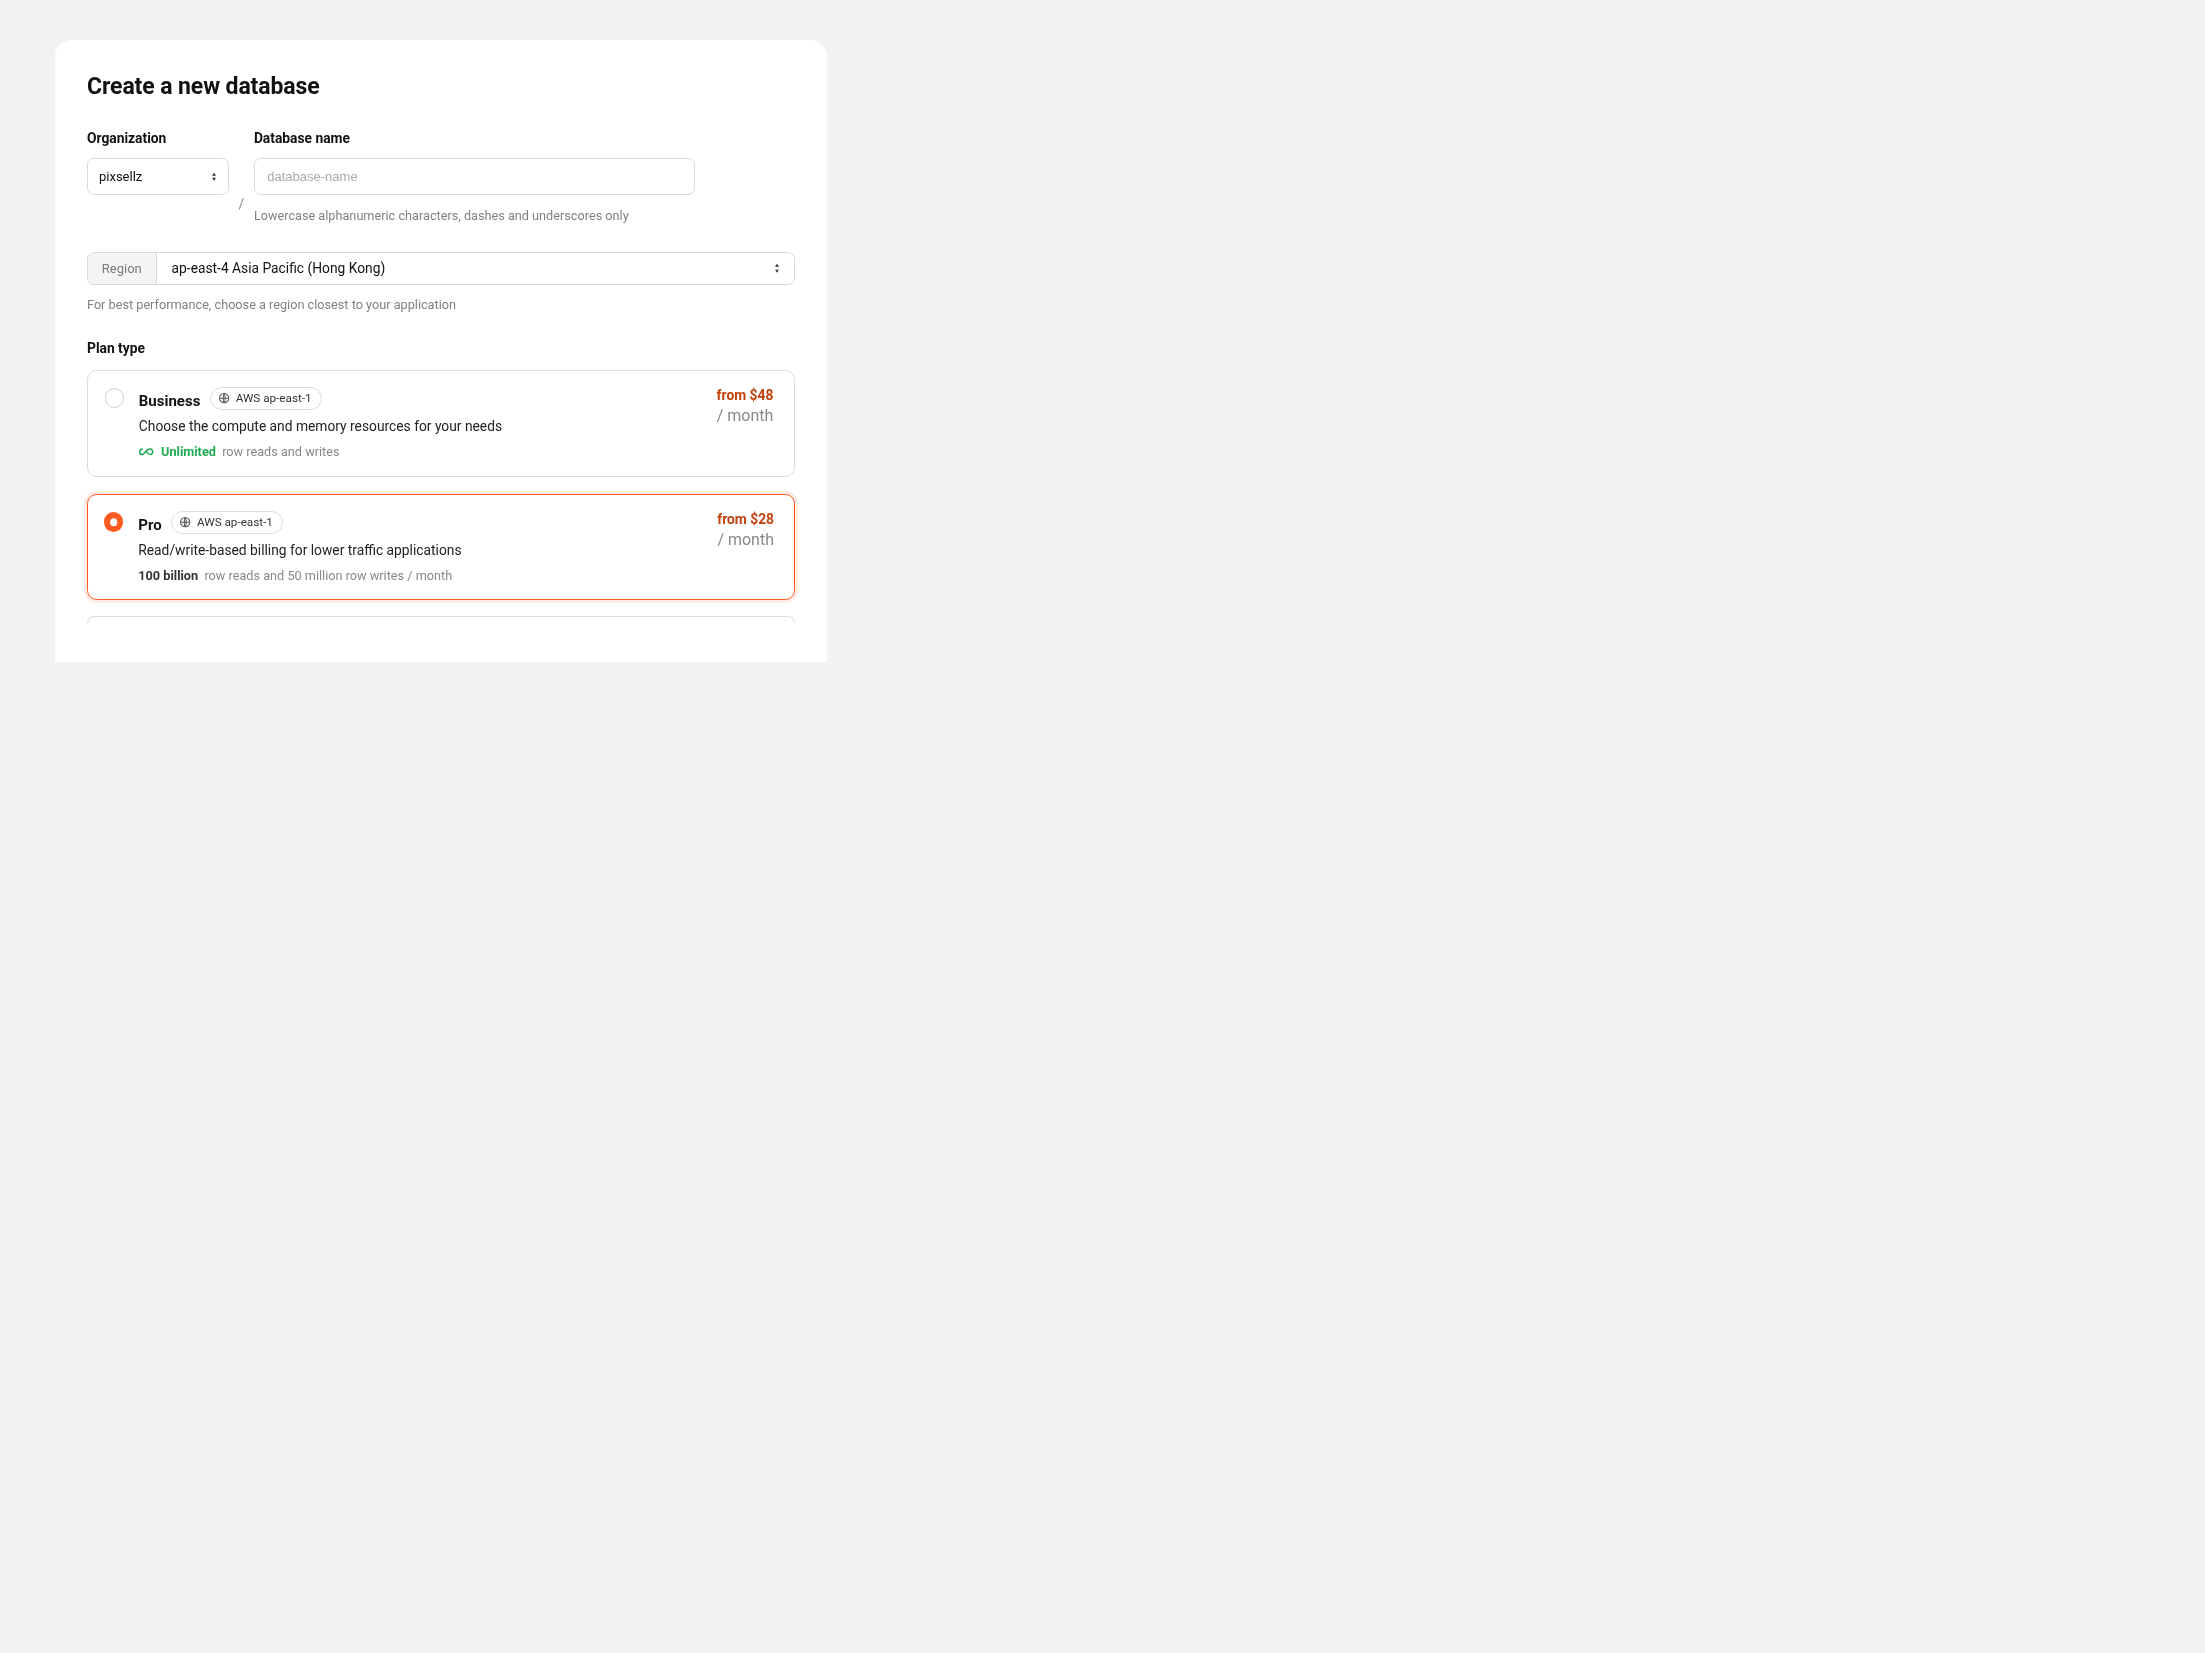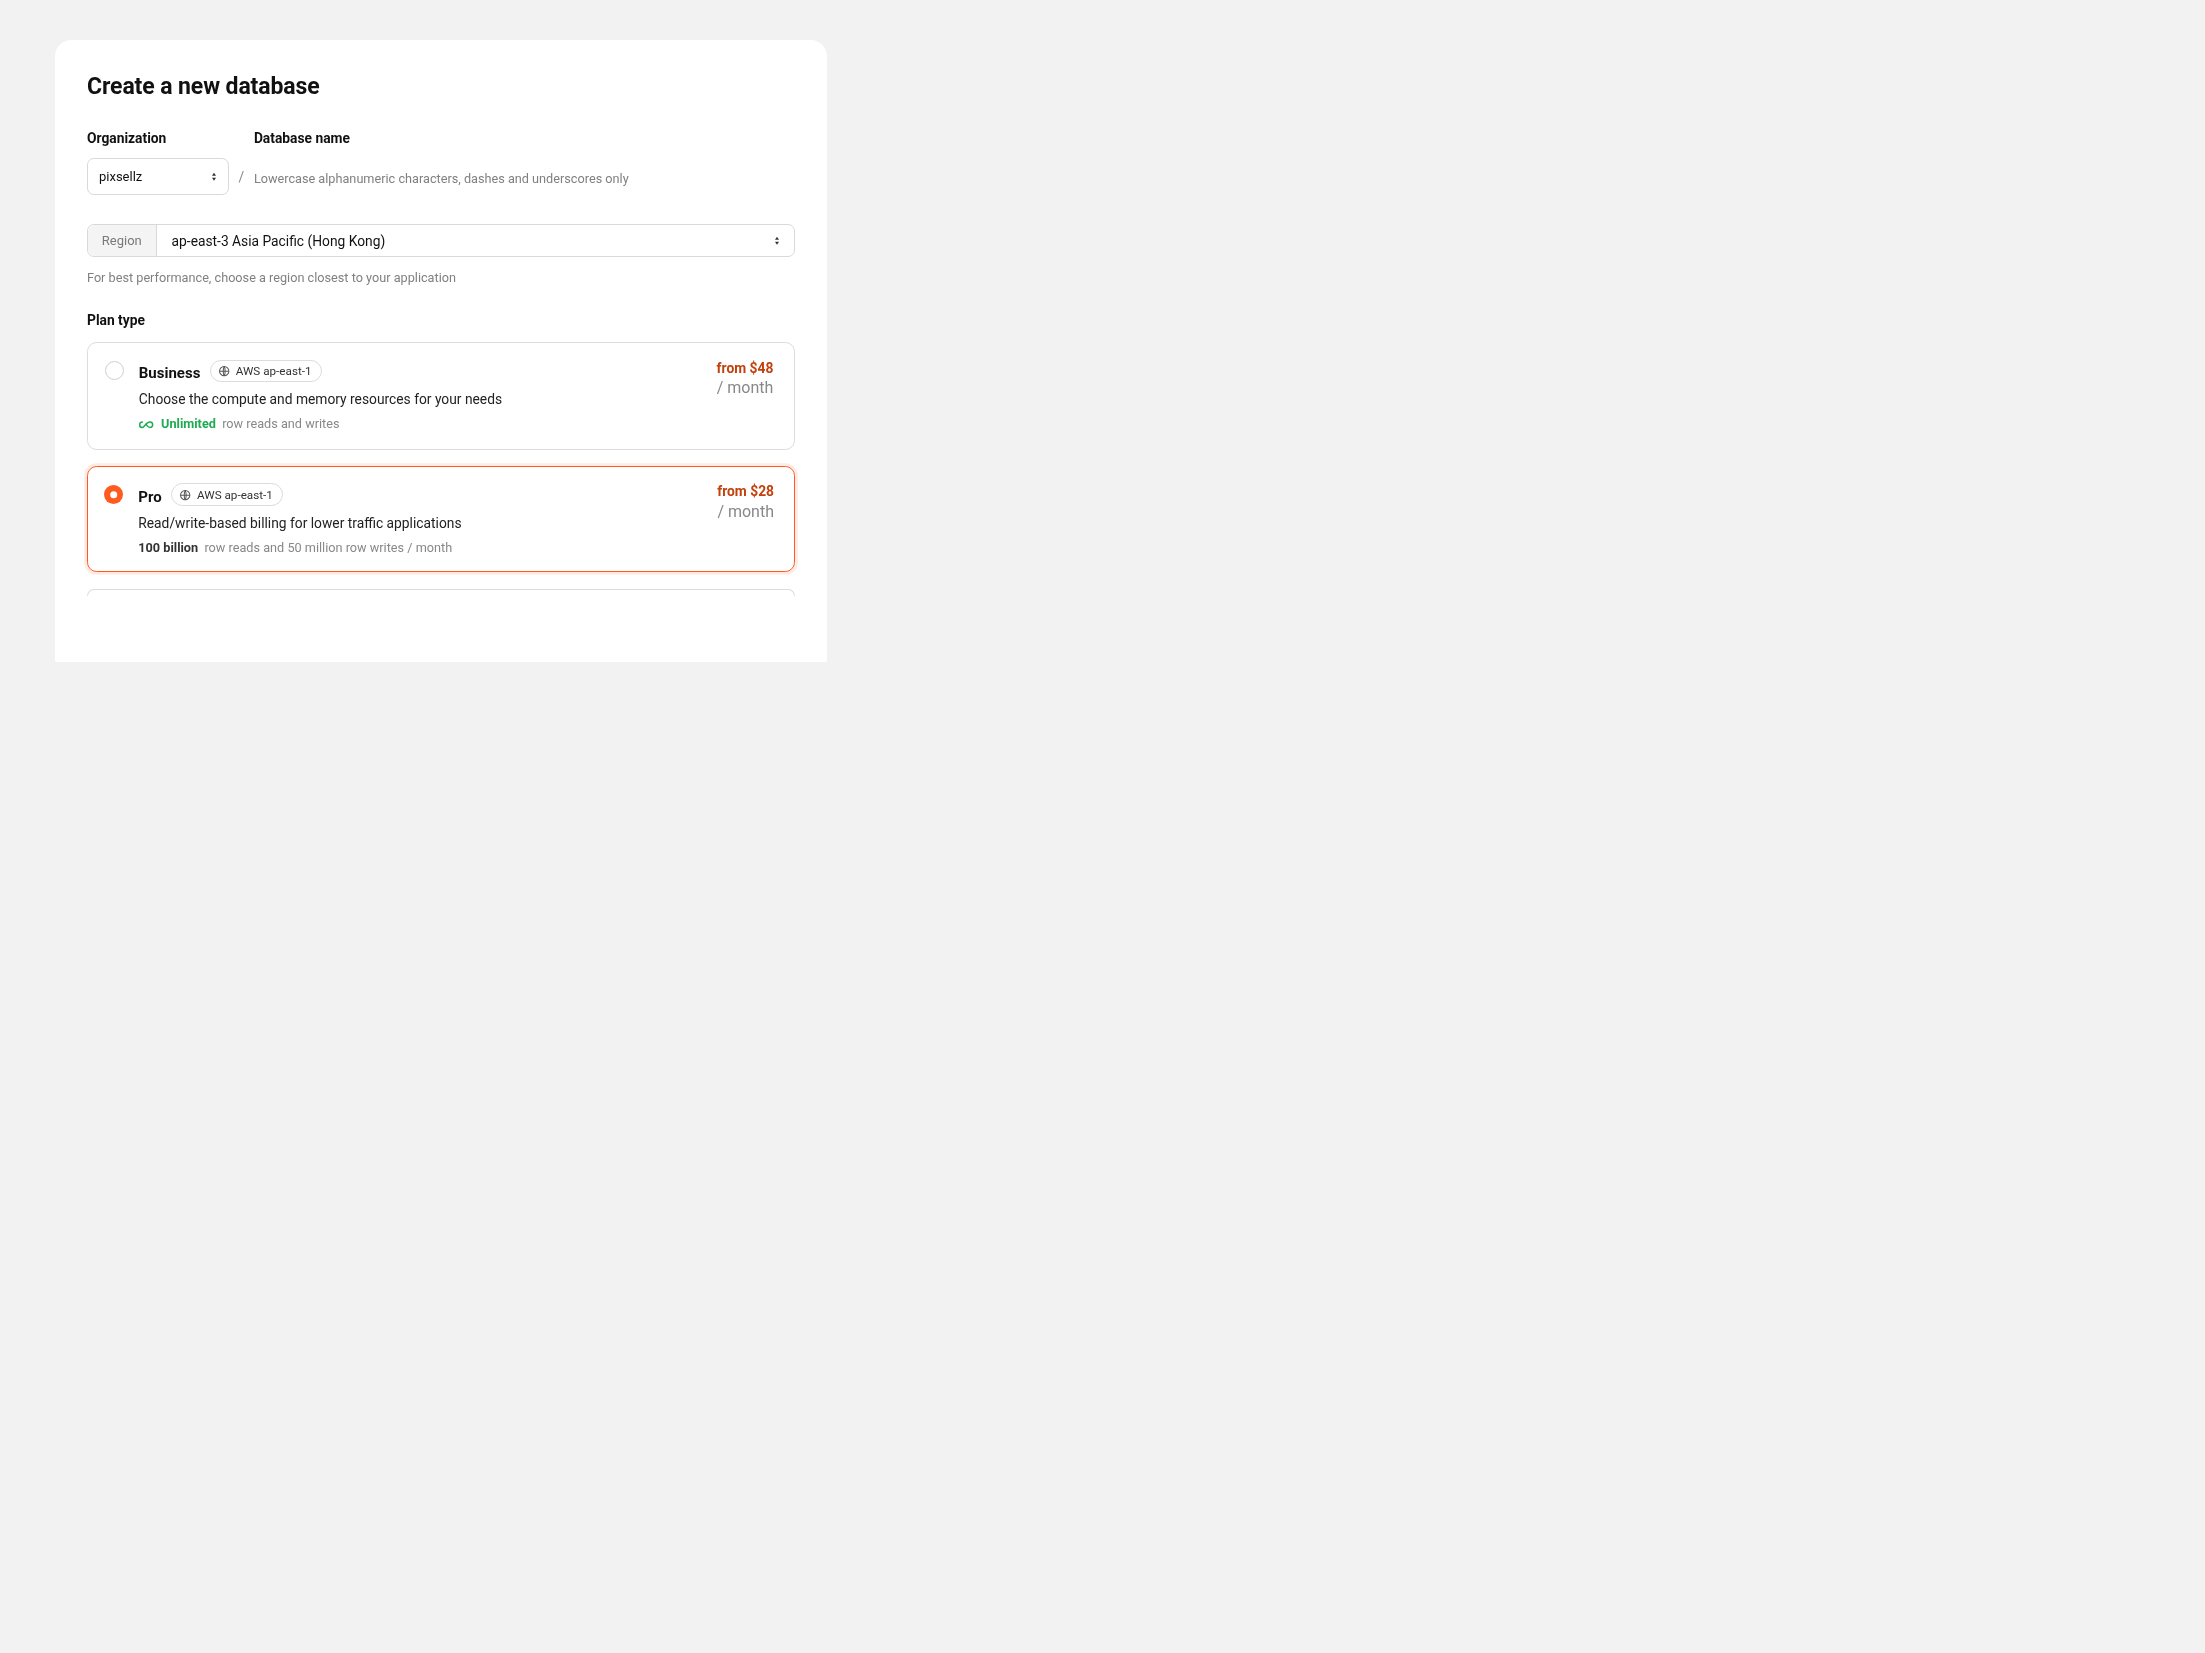--- a/index.html
+++ b/index.html
@@ -258,28 +258,29 @@
           <span class="tri-up"></span>
             <span class="tri-down"></span>
         </span>
       </div>
     </div>
 
     <div class="slash">/</div>
 
     <div class="field-group">
       <div class="field-label">Database name</div>
+      <input class="dbname-input" type="text" placeholder="database-name" style="">
       <div class="hint">Lowercase alphanumeric characters, dashes and underscores only</div>
     </div>
   </div>
 
   <div class="region-row">
     <div class="region-select">
       <div class="region-label-prefix">Region</div>
-      <div class="region-value">ap-east-3 Asia Pacific (Hong Kong)</div>
+      <div class="region-value">ap-east-4 Asia Pacific (Hong Kong)</div>
       <span class="stepper-icon region-stepper">
         <span class="tri-up"></span>
           <span class="tri-down"></span>
       </span>
     </div>
     <div class="hint region-hint">For best performance, choose a region closest to your application</div>
   </div>
 
   <div class="plan-type-label">Plan type</div>
 

